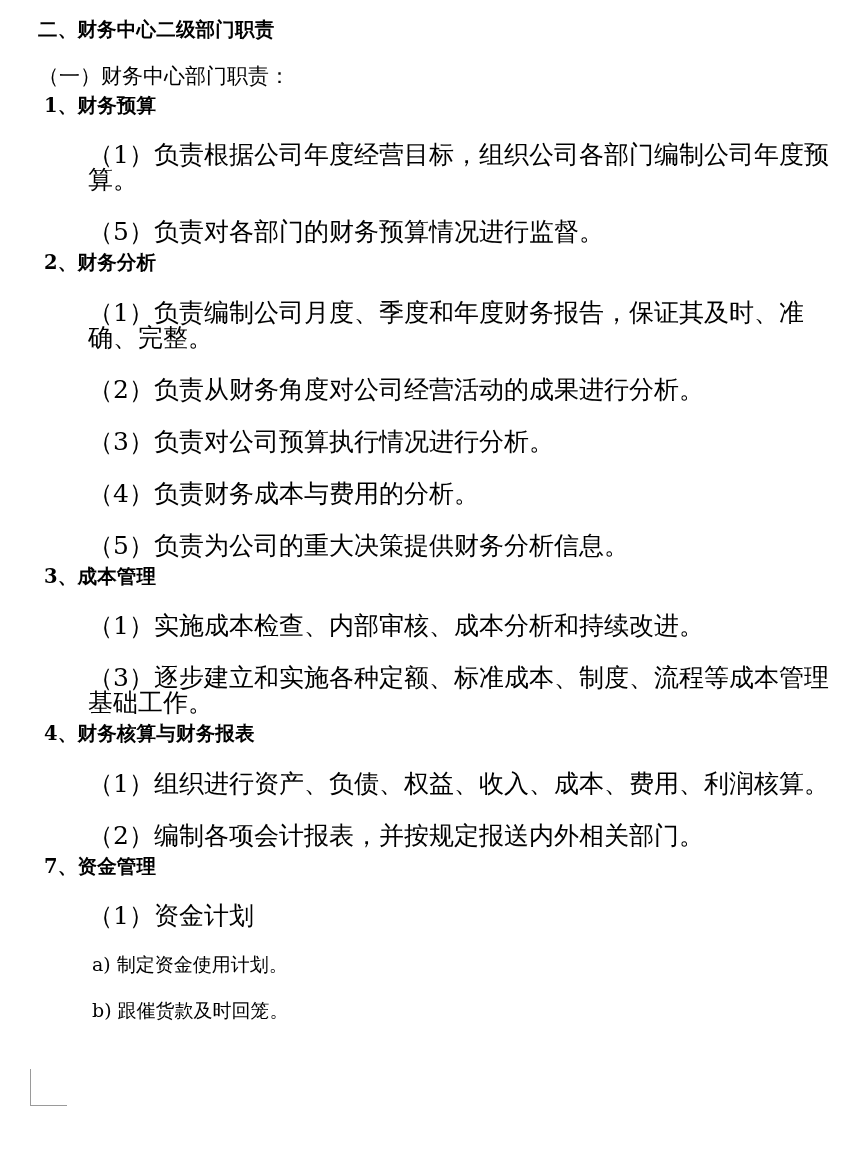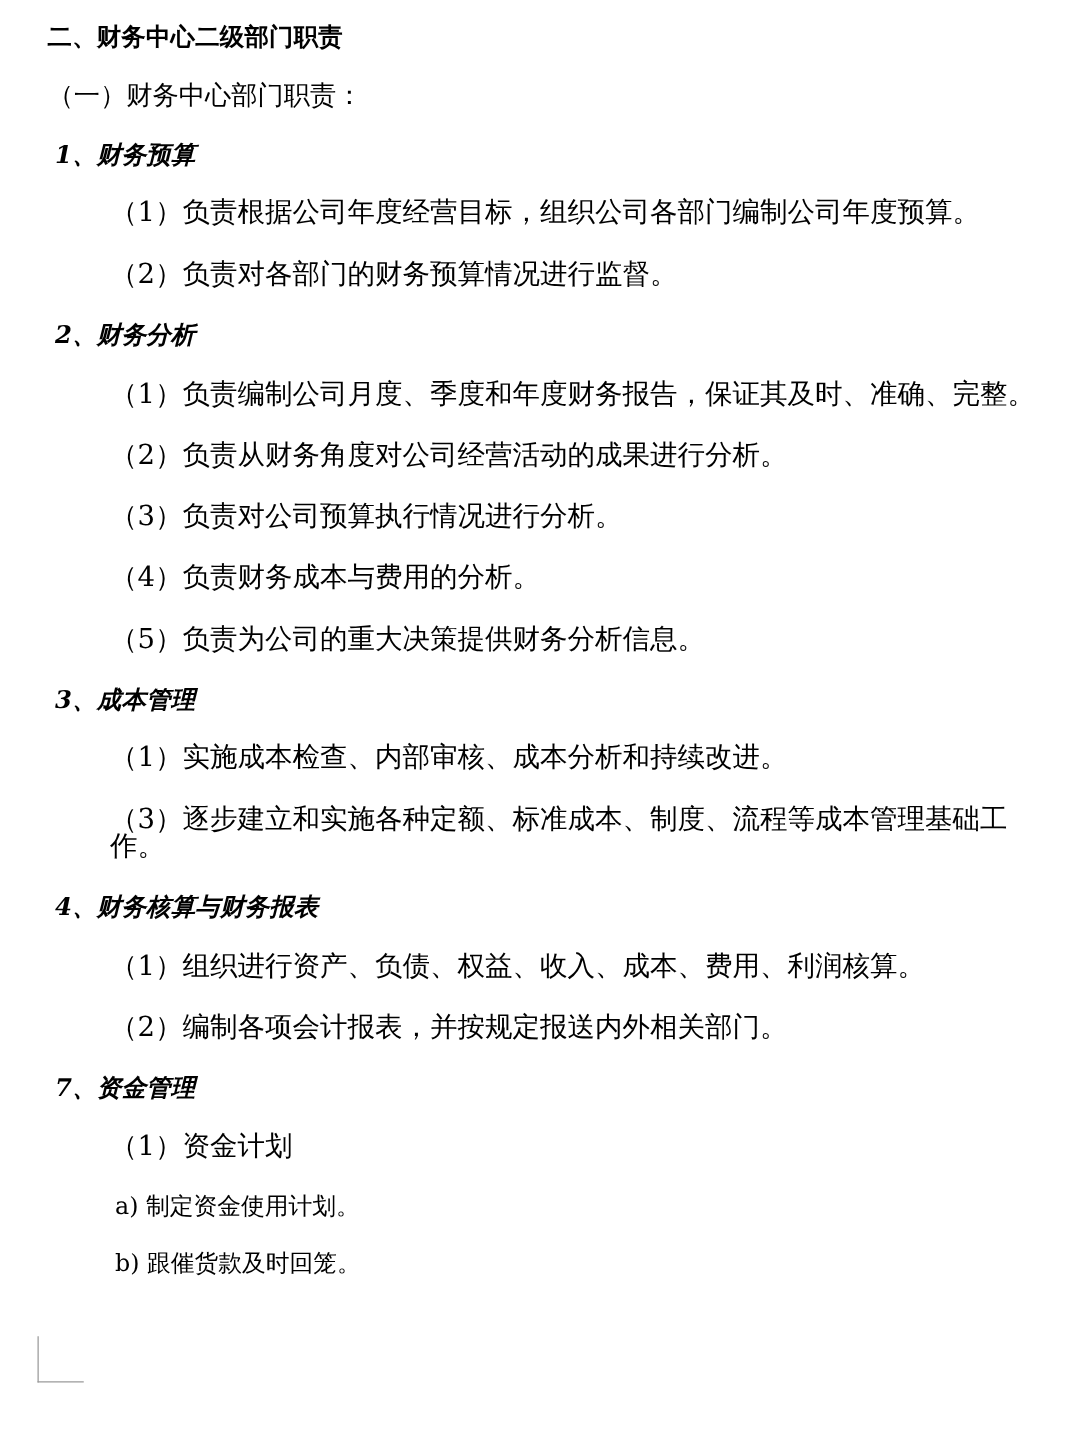--- a/index.html
+++ b/index.html
@@ -39,27 +39,26 @@
     letter-spacing: 0.2px;
   }
   .p-sub {
     font-size: 21px;
     margin-top: 26px;
     padding-left: 8px;
   }
   .h-item {
     font-weight: bold;
     font-size: 19.5px;
-    margin-top: 27px;
+    margin-top: 9px;
     padding-left: 14px;
     letter-spacing: 0.2px;
-    font-style: italic;
   }
   .p-detail {
-    font-size: 22px;
+    font-size: 25px;
     margin-top: 27px;
     padding-left: 58px;
   }
   .p-detail-alpha {
     font-size: 19px;
     margin-top: 27px;
     padding-left: 62px;
   }
   .corner-mark {
     position: absolute;
@@ -76,21 +75,21 @@
 
 <div class="page">
   <div class="doc-body">
 
     <p class="line h-section">二、财务中心二级部门职责</p>
 
     <p class="line p-sub">（一）财务中心部门职责：</p>
 
     <p class="line h-item">1、财务预算</p>
     <p class="line p-detail">（1）负责根据公司年度经营目标，组织公司各部门编制公司年度预算。</p>
-    <p class="line p-detail">（2）负责对各部门的财务预算情况进行监督。</p>
+    <p class="line p-detail">（5）负责对各部门的财务预算情况进行监督。</p>
 
     <p class="line h-item">2、财务分析</p>
     <p class="line p-detail">（1）负责编制公司月度、季度和年度财务报告，保证其及时、准确、完整。</p>
     <p class="line p-detail">（2）负责从财务角度对公司经营活动的成果进行分析。</p>
     <p class="line p-detail">（3）负责对公司预算执行情况进行分析。</p>
     <p class="line p-detail">（4）负责财务成本与费用的分析。</p>
     <p class="line p-detail">（5）负责为公司的重大决策提供财务分析信息。</p>
 
     <p class="line h-item">3、成本管理</p>
     <p class="line p-detail">（1）实施成本检查、内部审核、成本分析和持续改进。</p>

